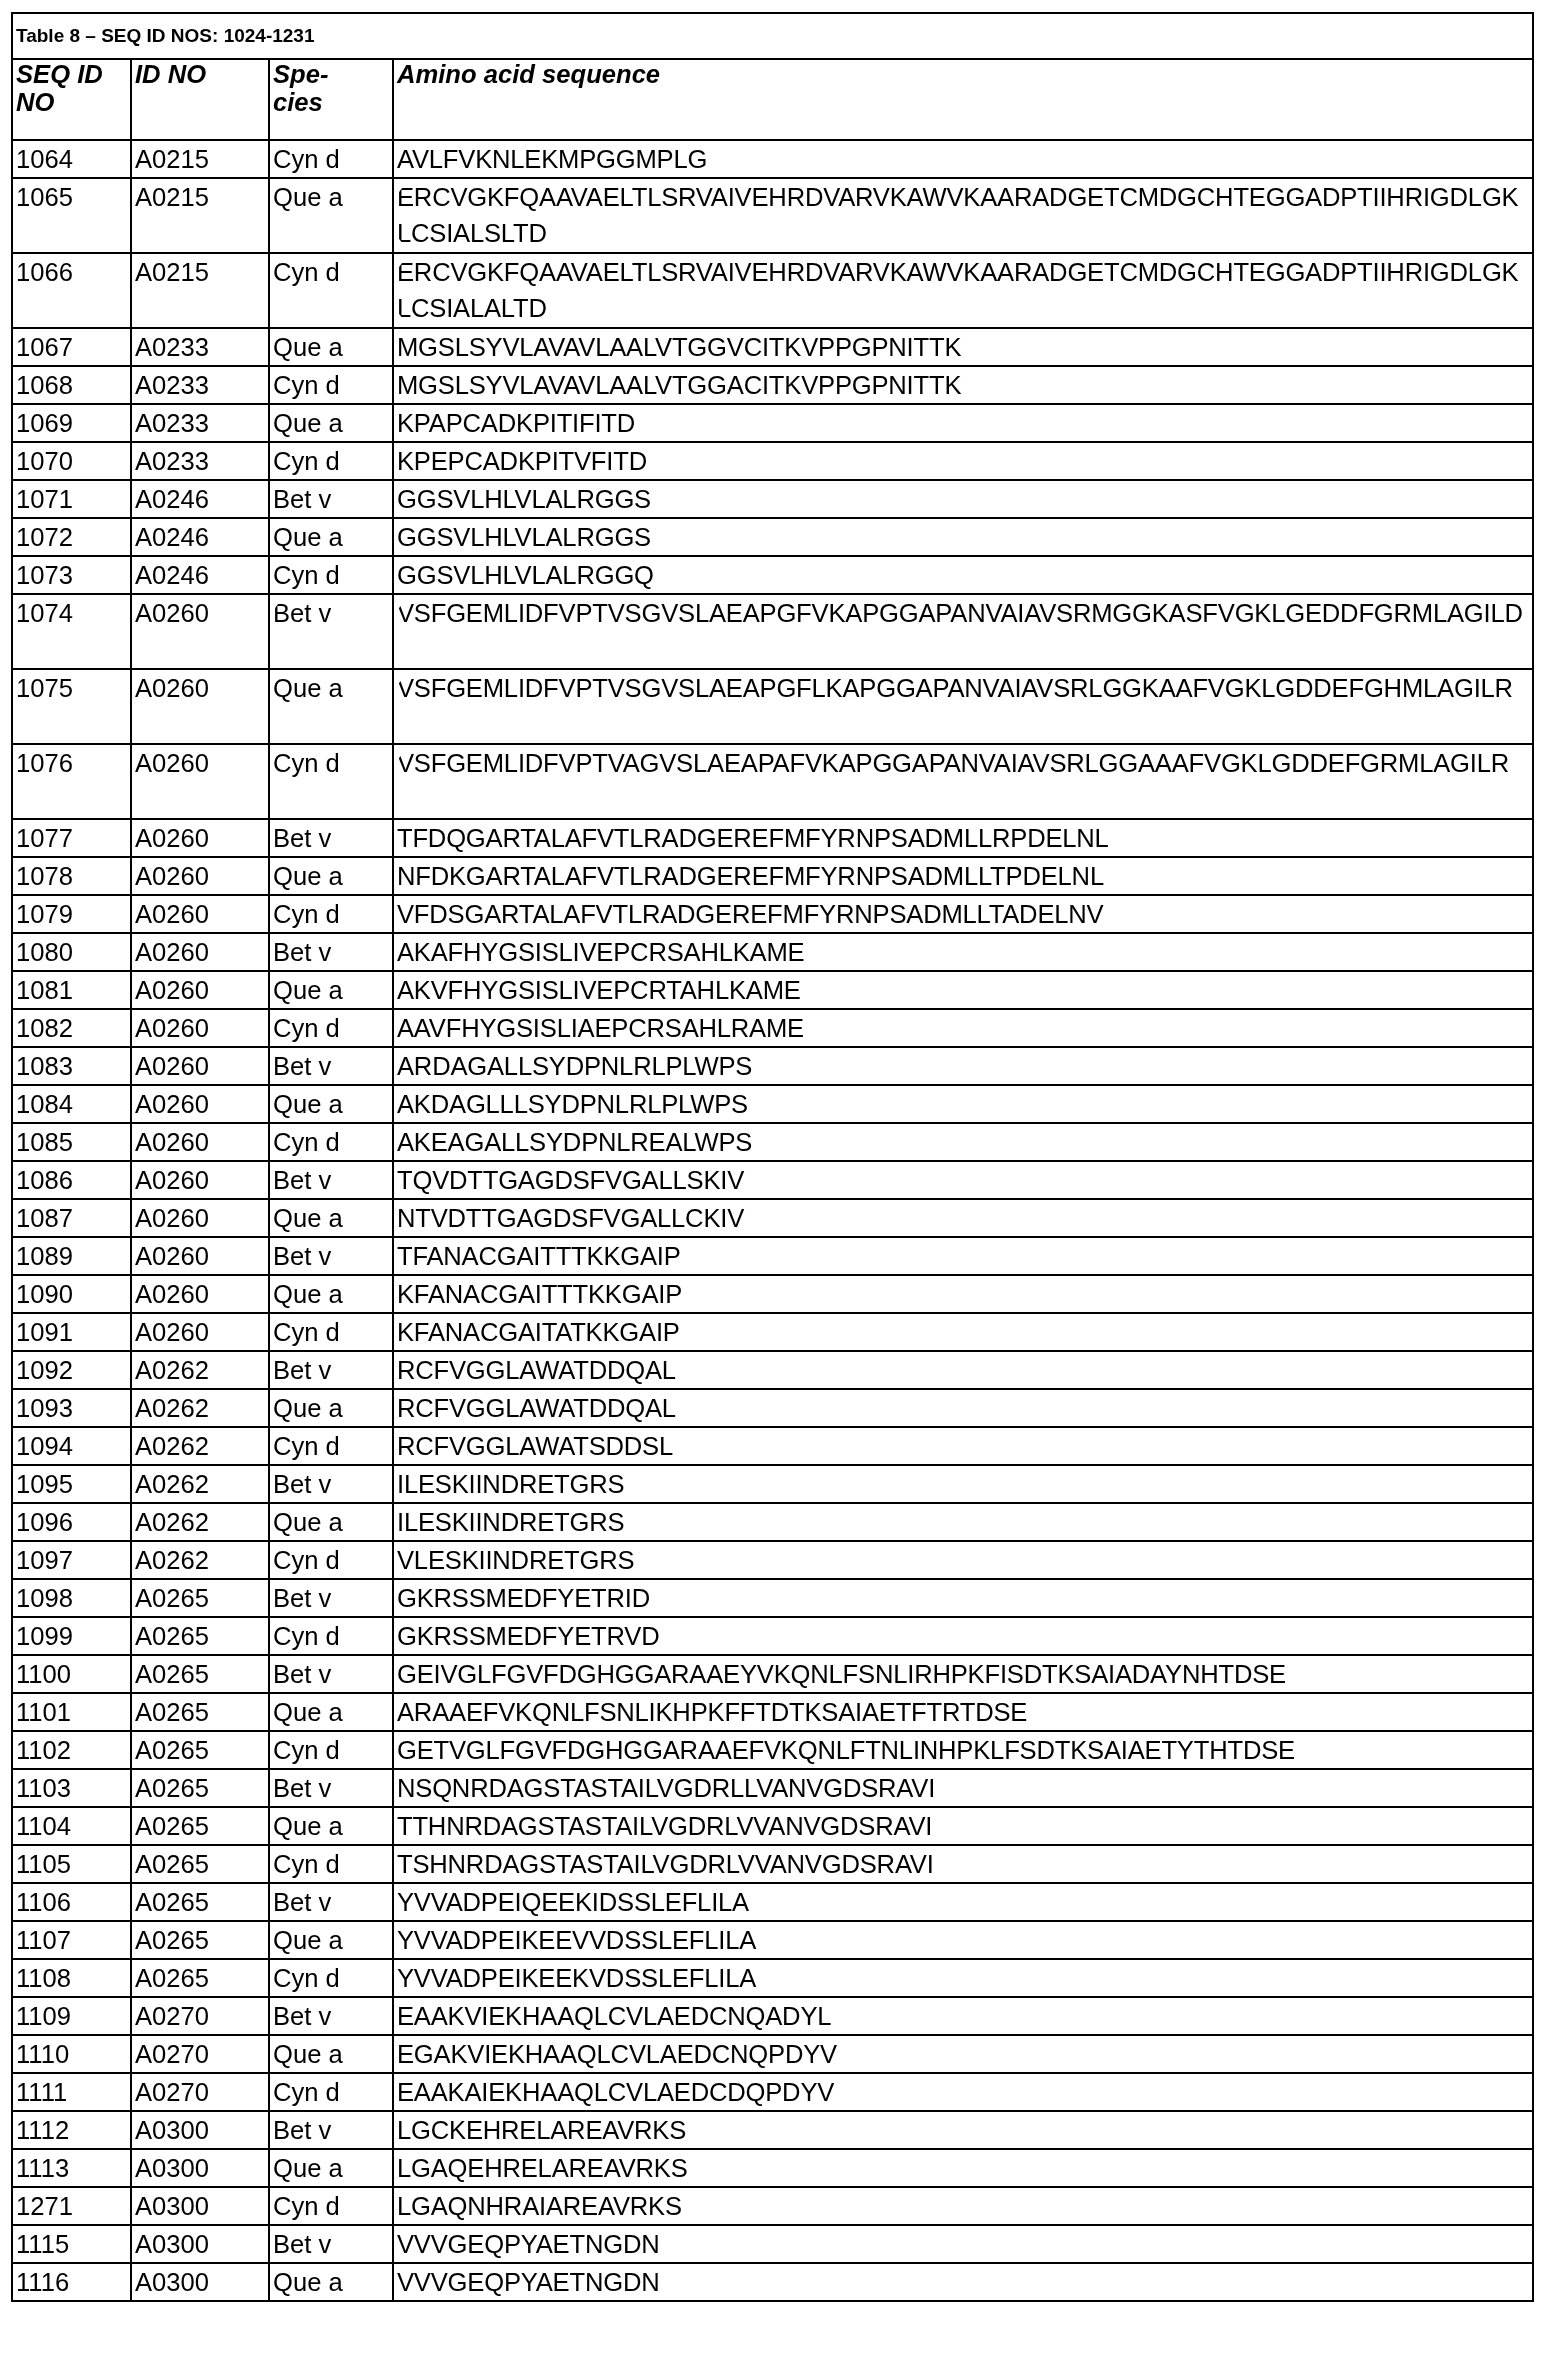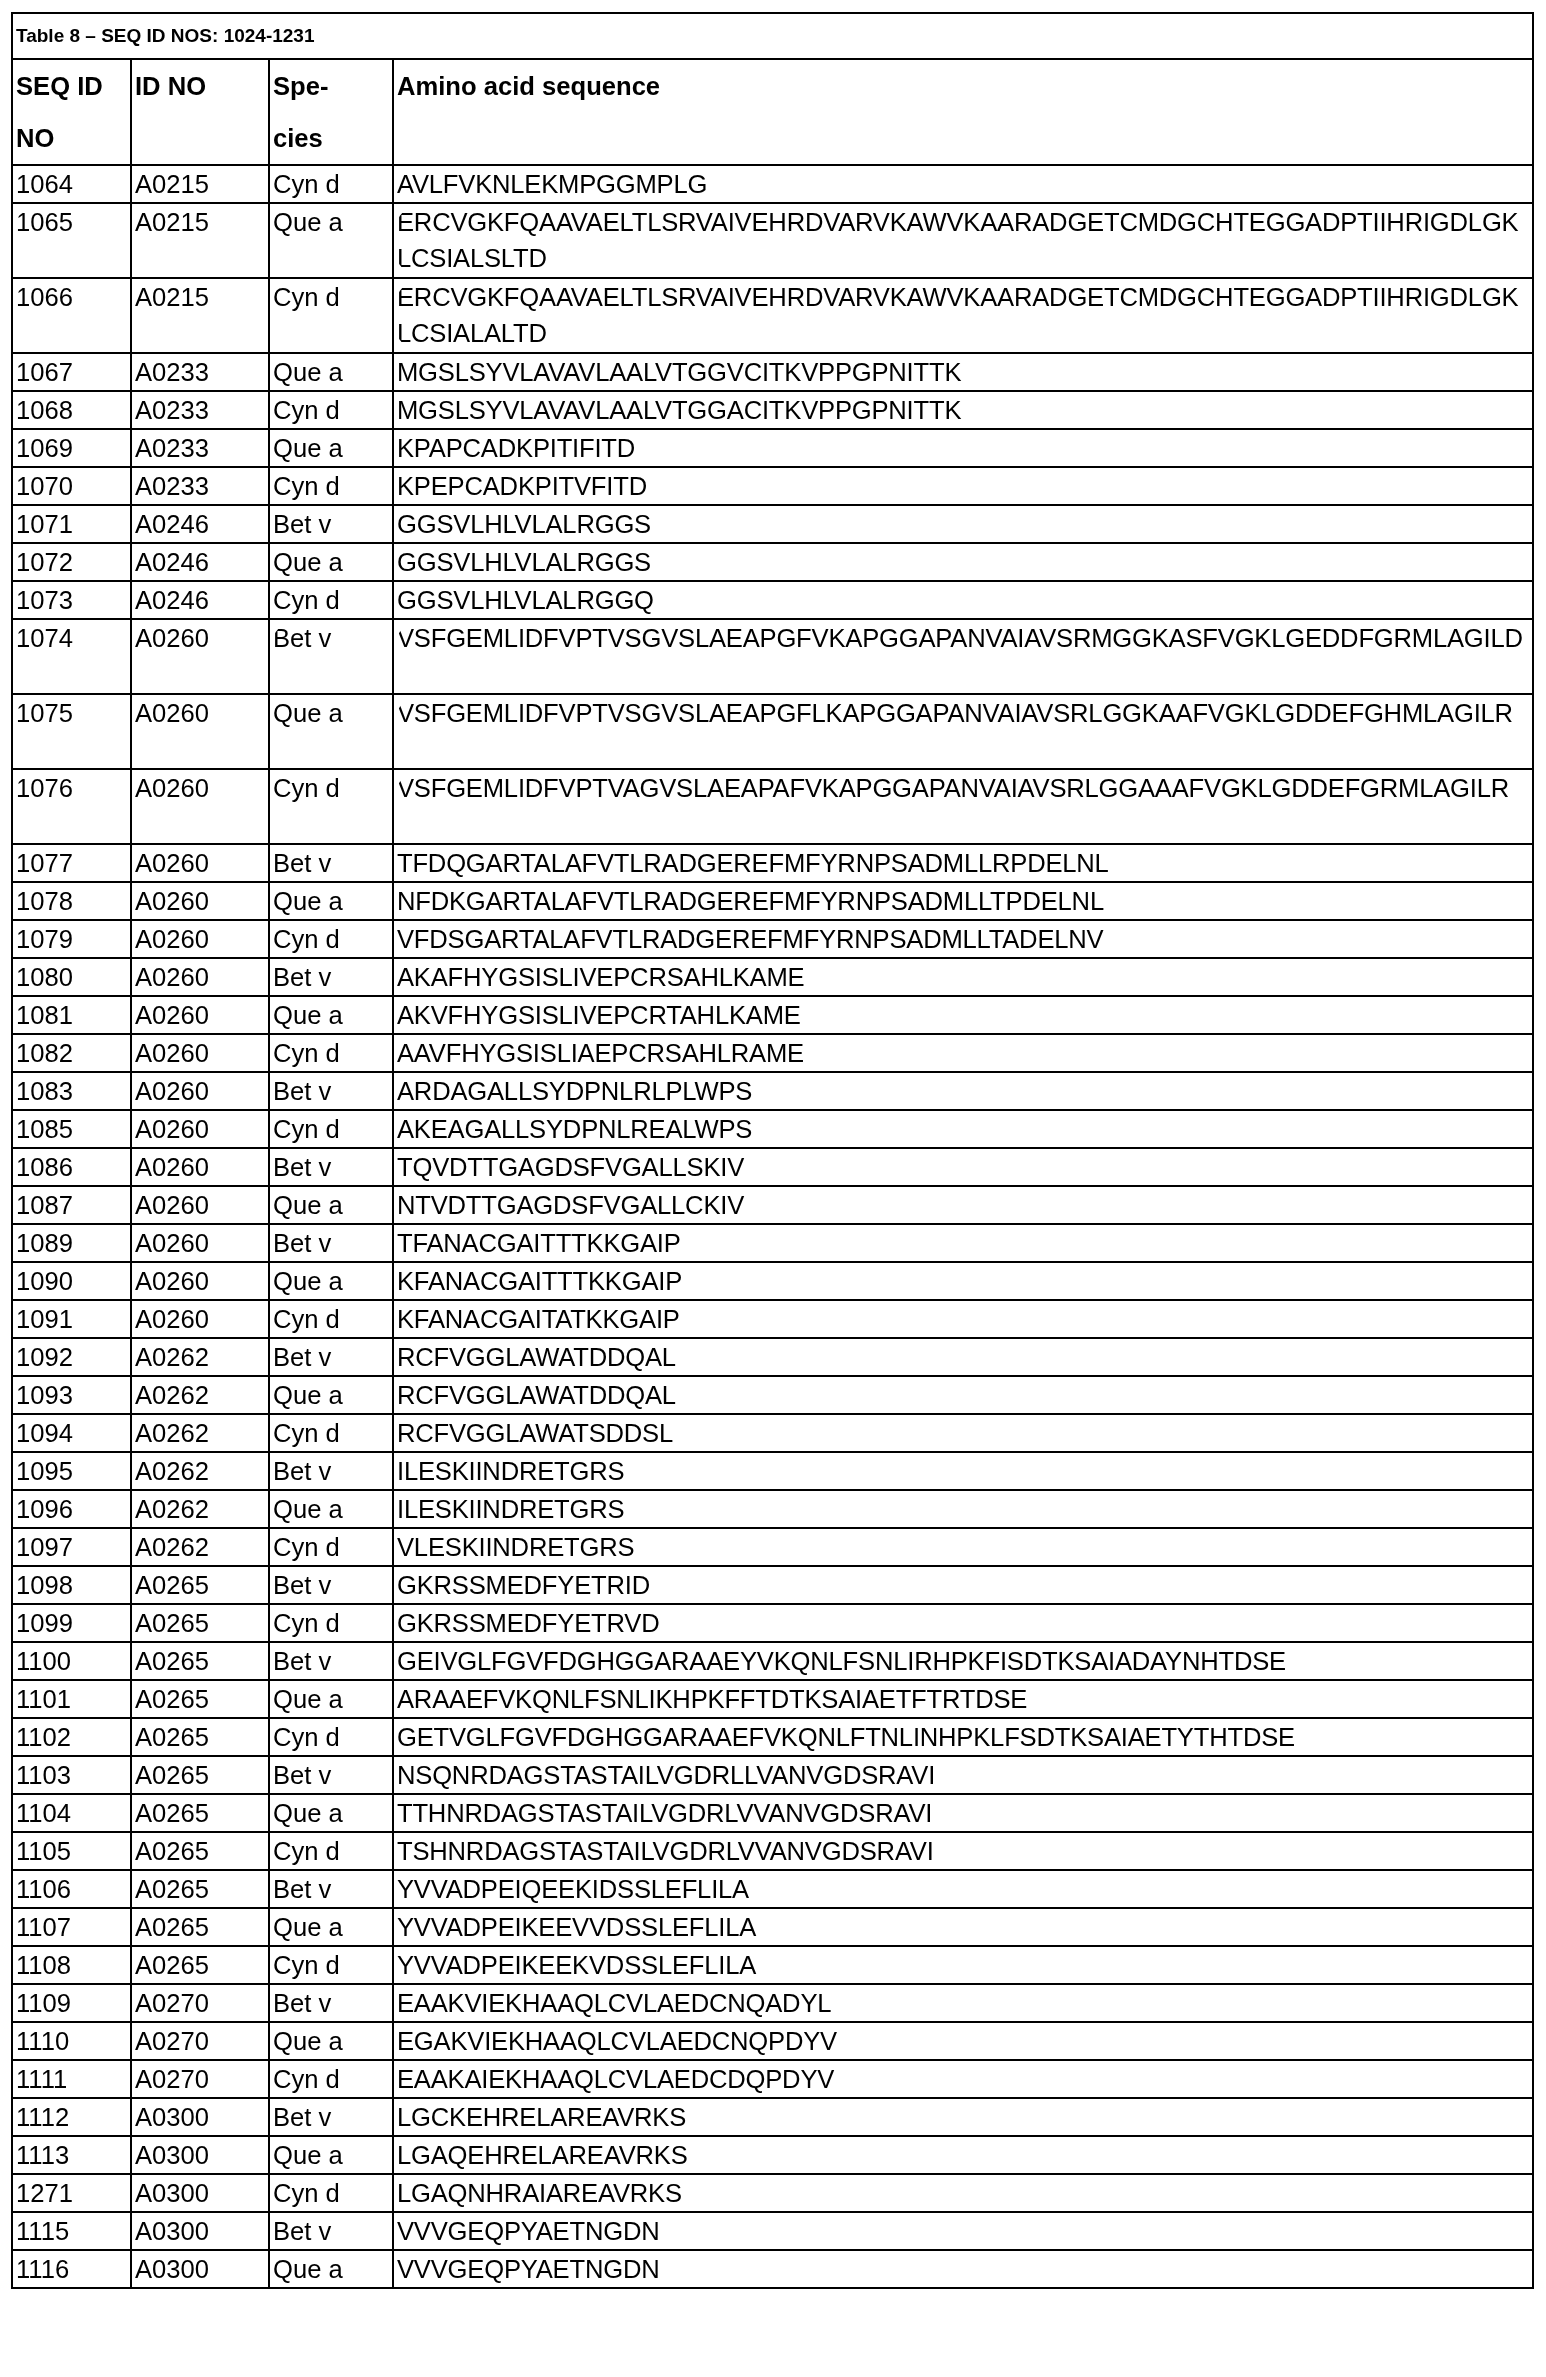--- a/index.html
+++ b/index.html
@@ -17,21 +17,21 @@
   table.seq td, table.seq th {
     border: 2.5px solid #000;
     padding: 0 3.3px;
     vertical-align: top;
     text-align: left;
     overflow: hidden;
     white-space: normal;
     word-break: break-all;
   }
   .title-cell { font-weight: bold; height: 44px; line-height: 43px; font-size: 19px; }
-  th { font-weight: bold; height: 79px; line-height: 52px; }
+  th { font-weight: bold; height: 79px; line-height: 28px; font-style: italic; }
   tr.row td { height: 36px; }
   tr.row.double td { height: 73px; border-radius: 28px; }
   col.c1 { width: 119px; }
   col.c2 { width: 138px; }
   col.c3 { width: 124px; }
   col.c4 { width: auto; }
   .seqtext { letter-spacing: -0.2px; }
 </style>
 </head>
 <body>
@@ -170,20 +170,26 @@
           <td>Cyn d</td>
           <td class="seqtext">AAVFHYGSISLIAEPCRSAHLRAME</td>
         </tr>
         <tr class="row">
           <td>1083</td>
           <td>A0260</td>
           <td>Bet v</td>
           <td class="seqtext">ARDAGALLSYDPNLRLPLWPS</td>
         </tr>
         <tr class="row">
+          <td>1084</td>
+          <td>A0260</td>
+          <td>Que a</td>
+          <td class="seqtext">AKDAGLLLSYDPNLRLPLWPS</td>
+        </tr>
+        <tr class="row">
           <td>1085</td>
           <td>A0260</td>
           <td>Cyn d</td>
           <td class="seqtext">AKEAGALLSYDPNLREALWPS</td>
         </tr>
         <tr class="row">
           <td>1086</td>
           <td>A0260</td>
           <td>Bet v</td>
           <td class="seqtext">TQVDTTGAGDSFVGALLSKIV</td>

